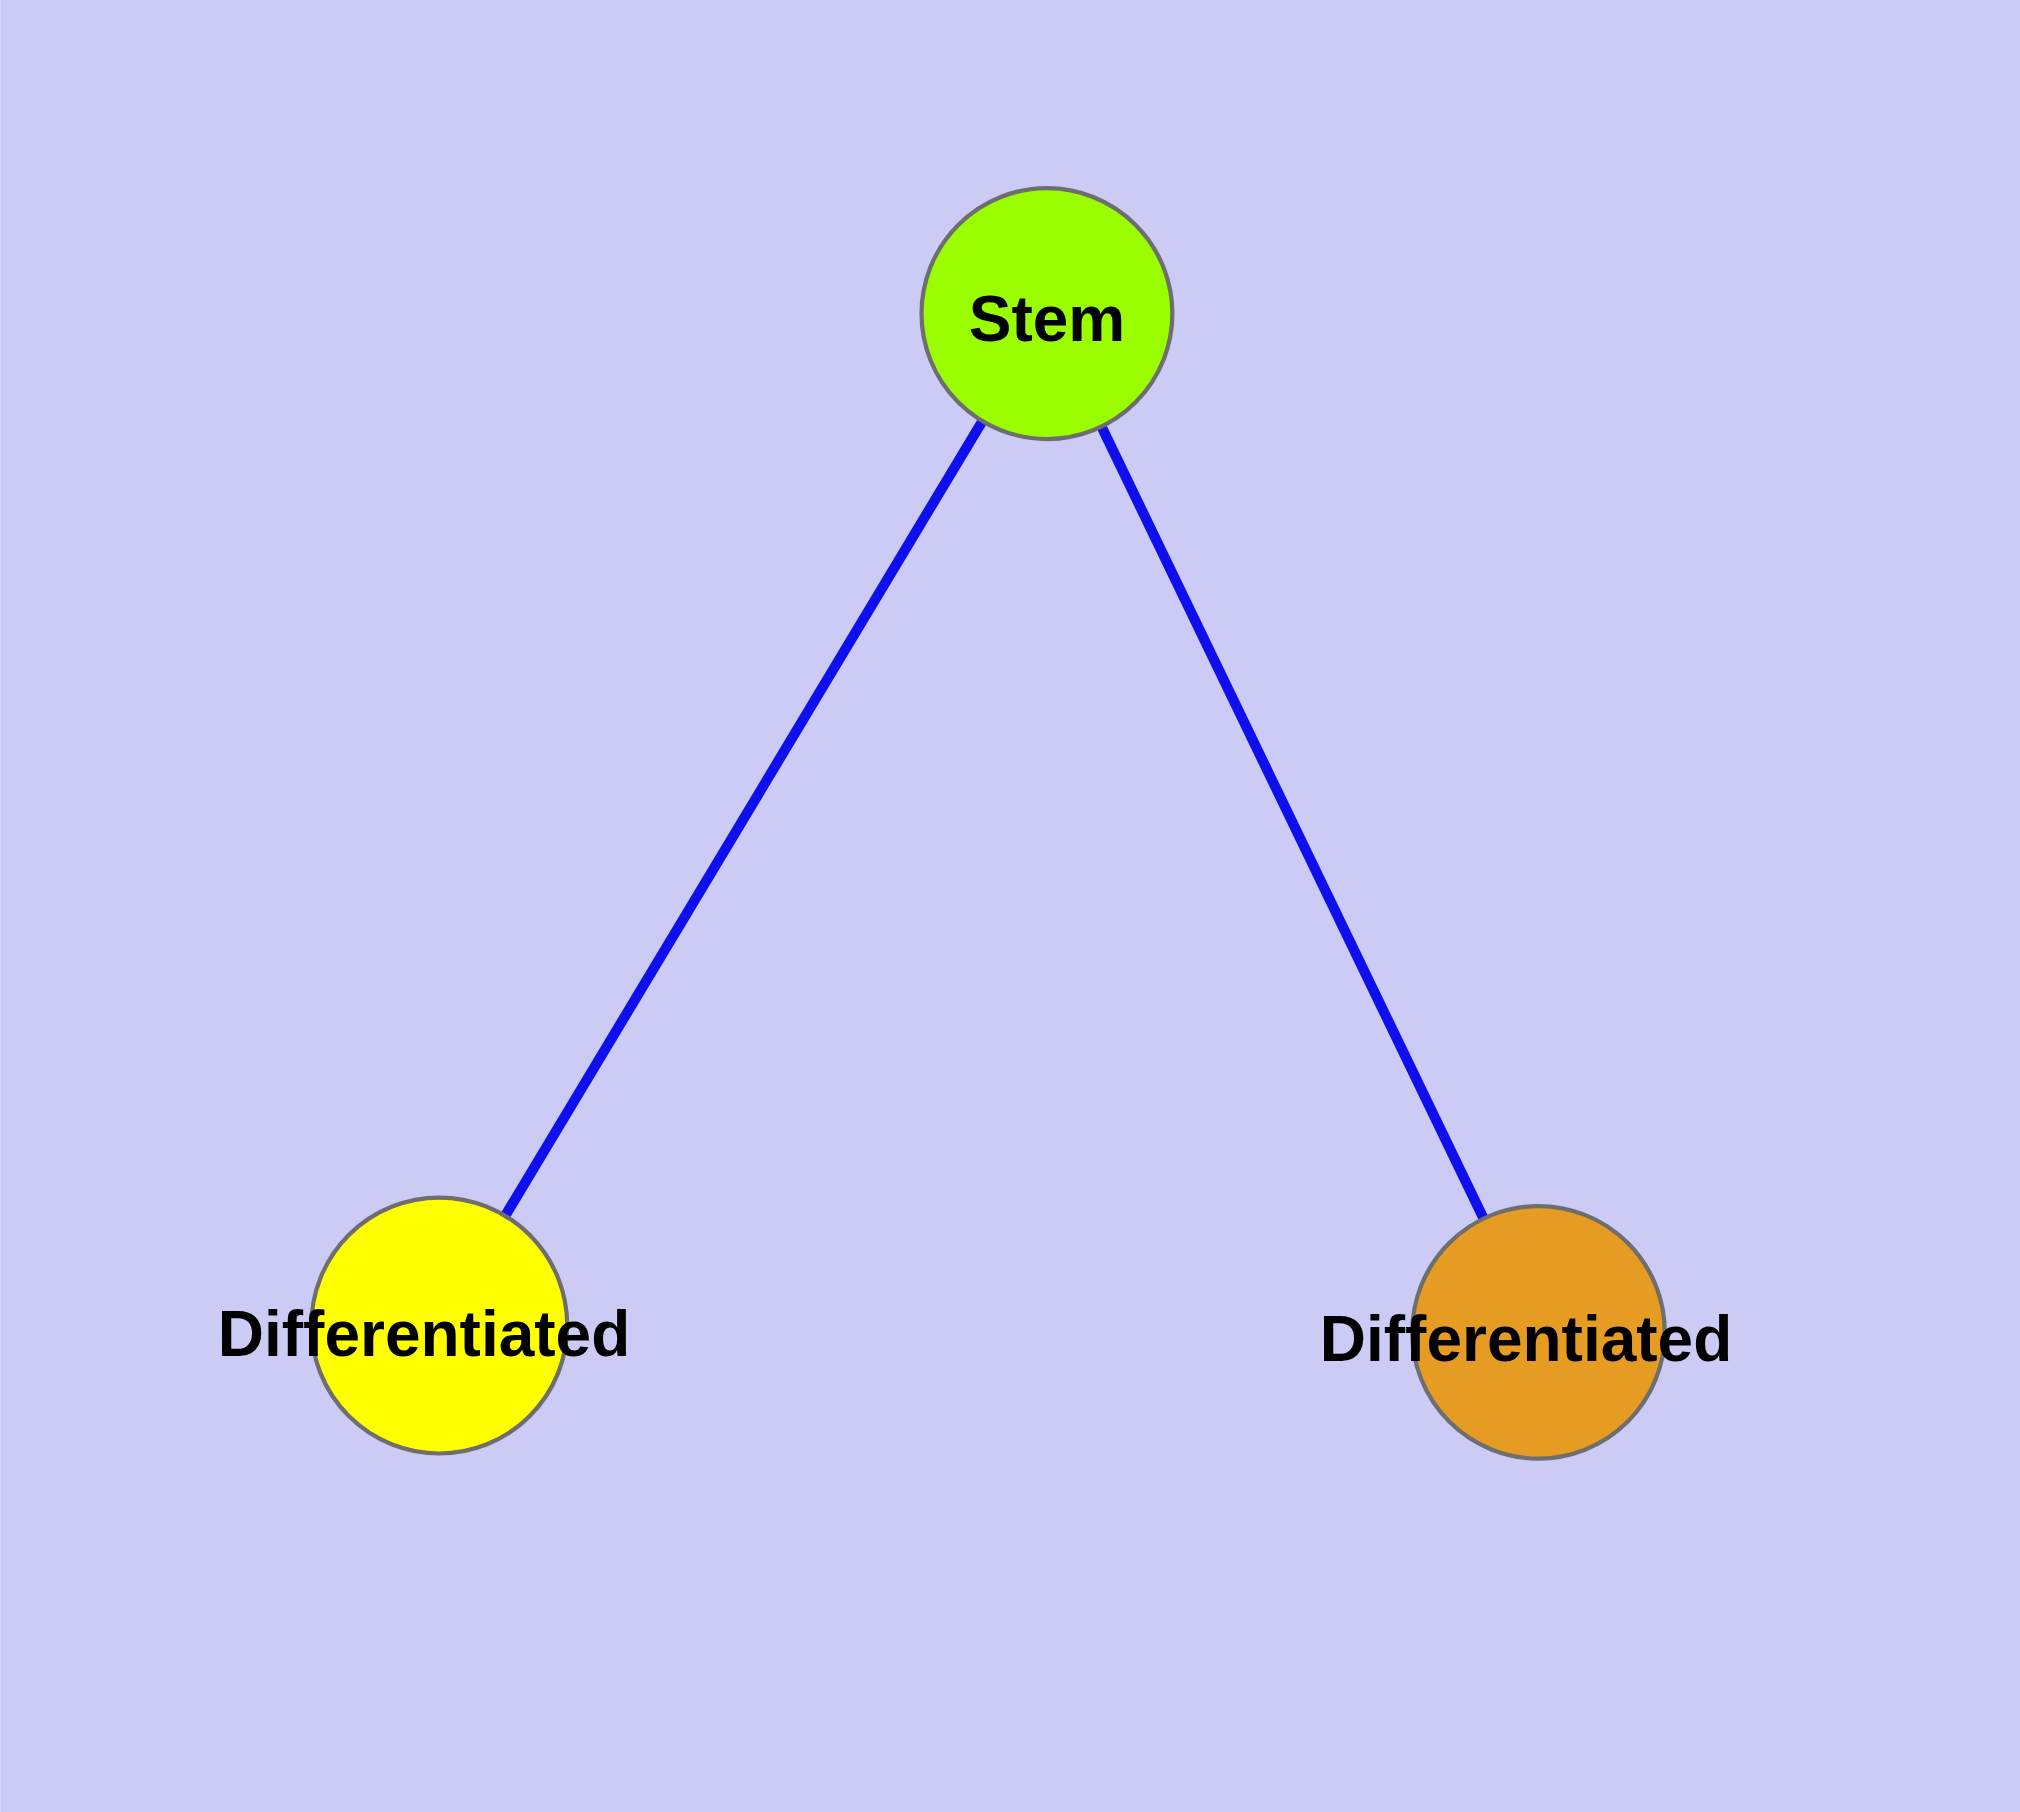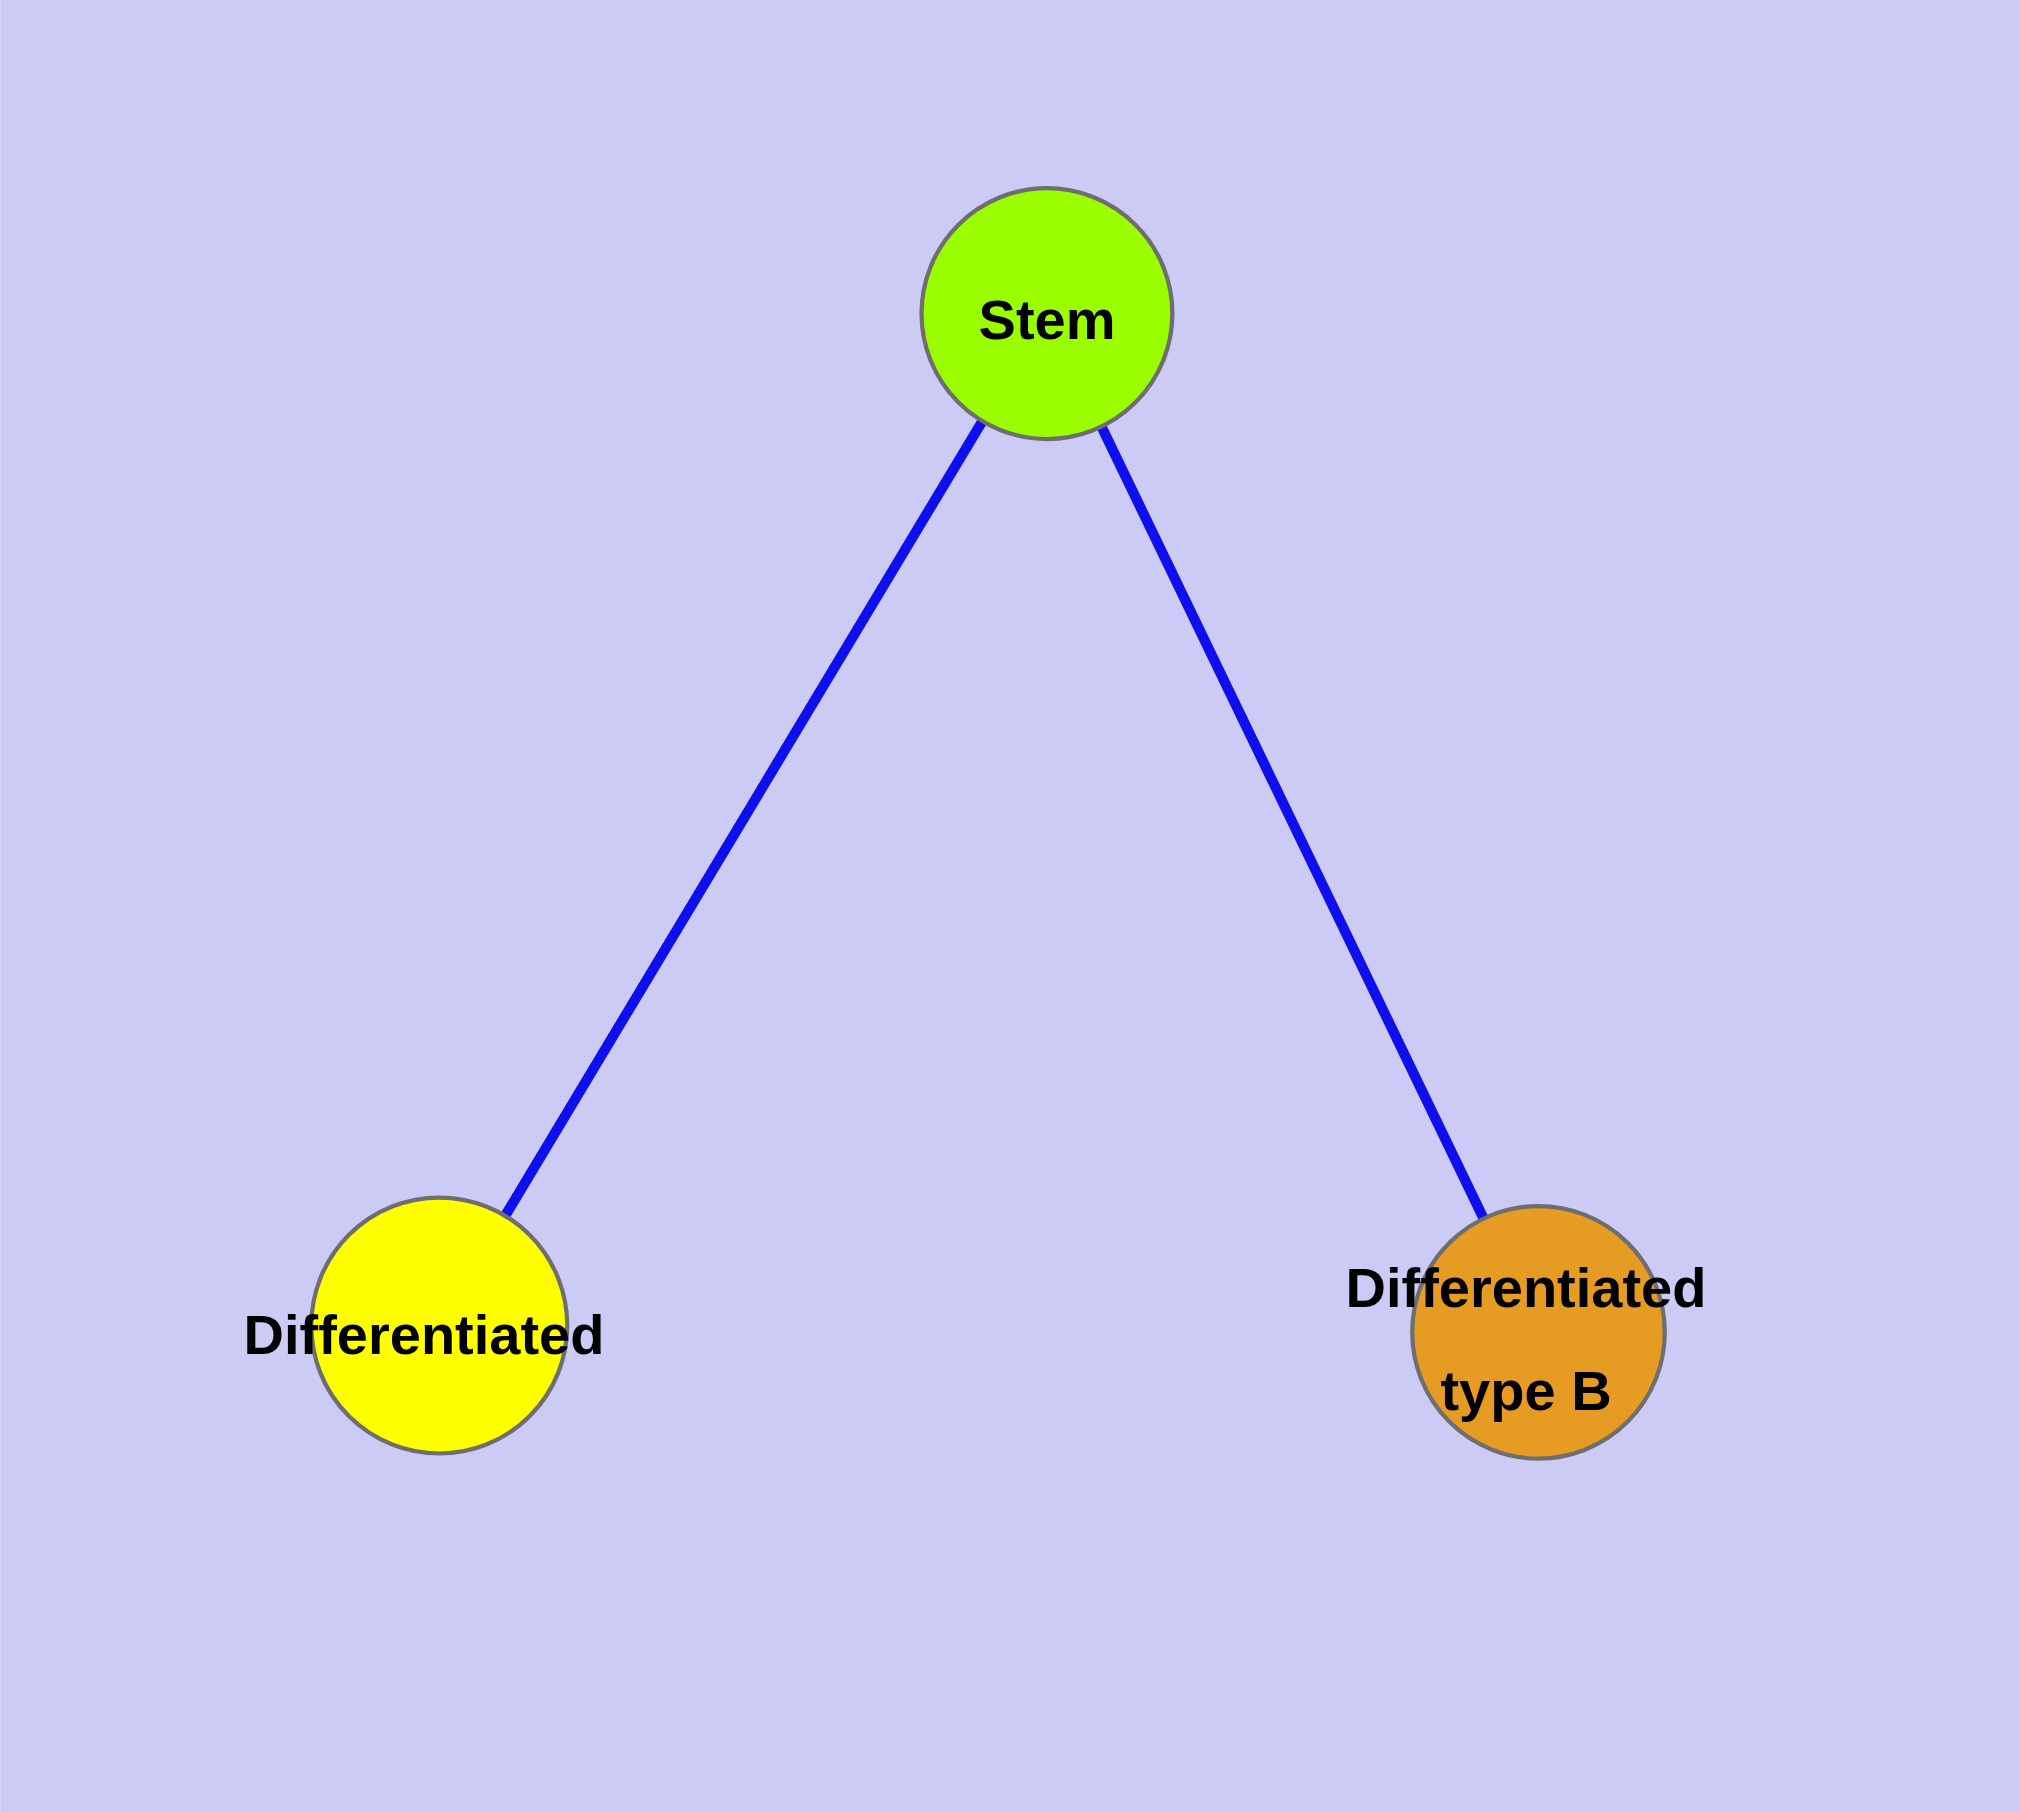--- a/index.html
+++ b/index.html
@@ -18,21 +18,21 @@
     position: absolute;
     left: 0;
     top: 0;
     display: block;
   }
   .node-label {
     position: absolute;
     transform: translate(-50%, -50%);
     text-align: center;
     font-weight: bold;
-    font-size: 56px;
+    font-size: 64px;
     line-height: 103px;
     color: #000000;
     white-space: nowrap;
     z-index: 2;
   }
 </style>
 </head>
 <body>
 
 <div class="stage">
@@ -50,17 +50,16 @@
   </svg>
   <div id="label-layer">
       <div class="node-label" style="left: 1047px; top: 319px; color: rgb(0, 0, 0);">
         <div>Stem</div>
       </div>
       <div class="node-label" style="left: 424px; top: 1334px; color: rgb(0, 0, 0);">
         <div>Differentiated</div>
       </div>
       <div class="node-label" style="left: 1526px; top: 1339px; color: rgb(0, 0, 0);">
         <div>Differentiated</div>
-        <div>type B</div>
       </div>
     </div>
 </div>
 
 
 </body></html>

